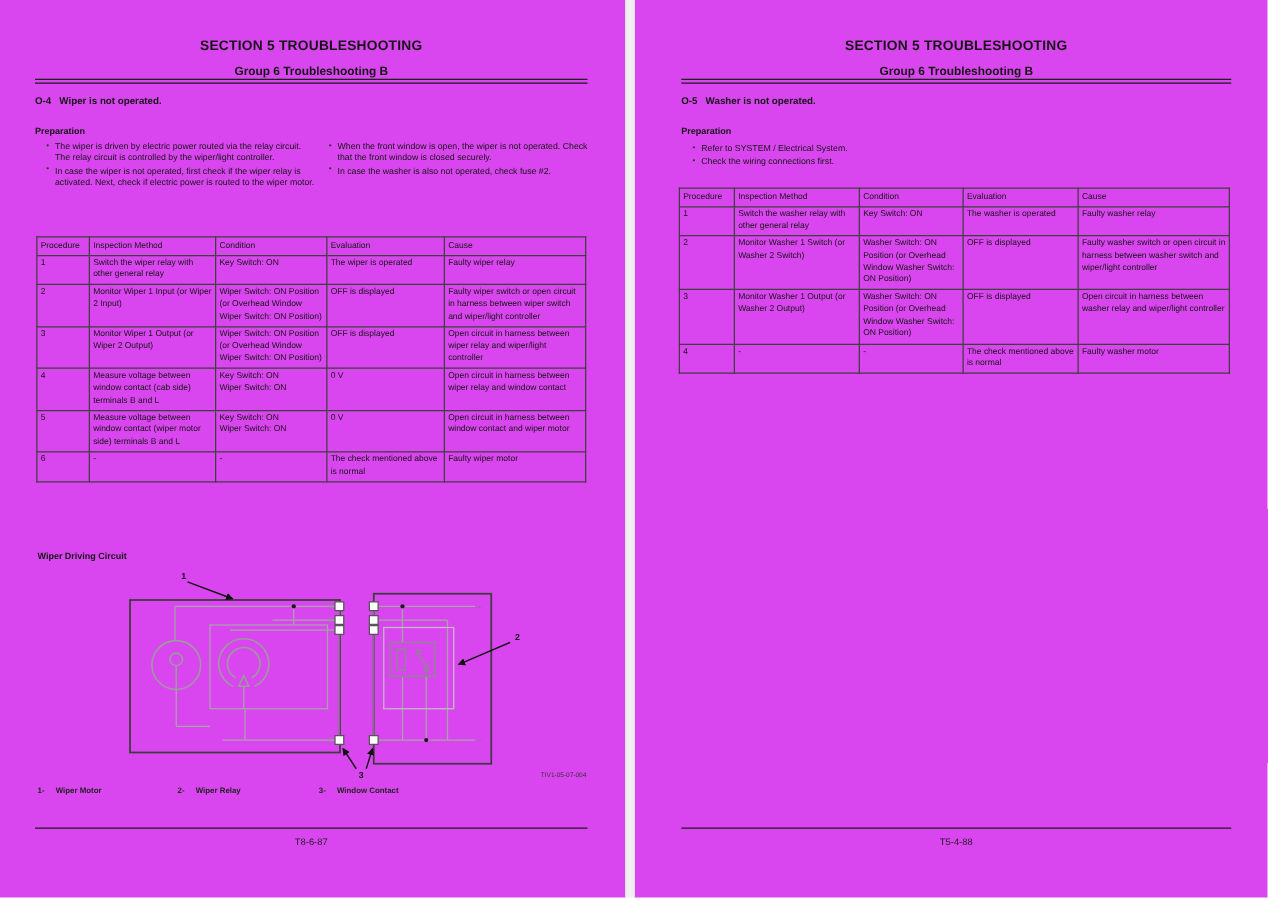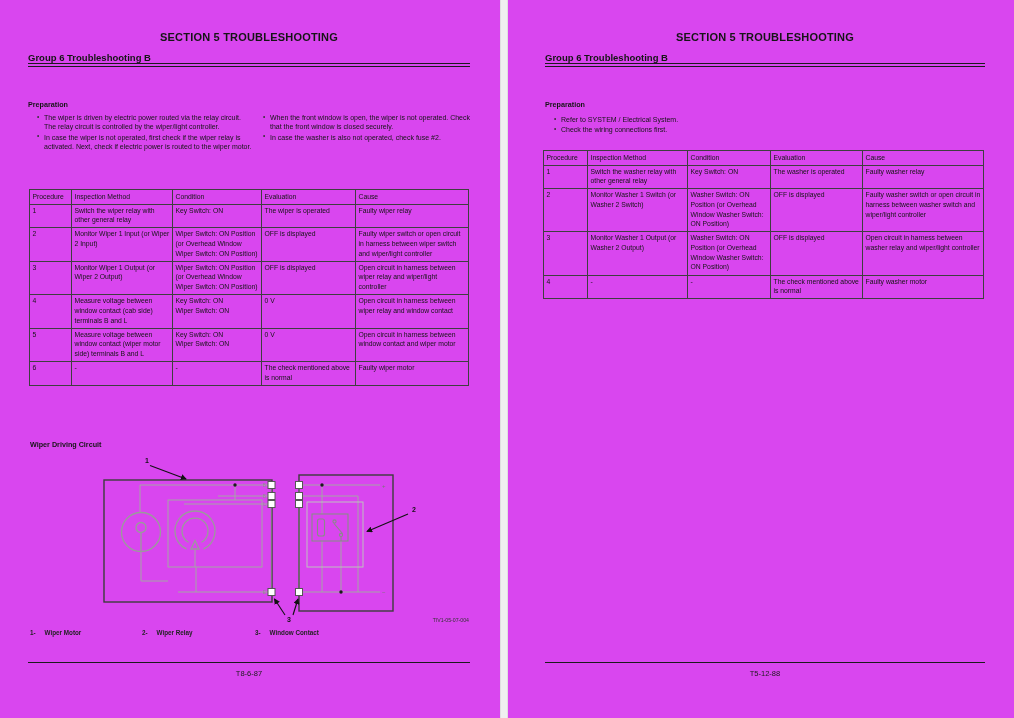--- a/index.html
+++ b/index.html
@@ -3,21 +3,21 @@
 <meta charset="utf-8">
 <style>
   * { box-sizing: border-box; margin: 0; padding: 0; }
   html,body { width:1014px; height:718px; background:#ffffff; font-family:"Liberation Sans", sans-serif; color:#151515; overflow:hidden; }
   .page { position:absolute; top:0; height:718px; background:#d946ef; }
   #page-left  { left:0;   width:500px; --cl:28px; --cw:442px; }
   #page-right { left:508px; width:506px; --cl:37px; --cw:440px; }
   .page-divider { position:absolute; left:500px; top:0; width:8px; height:718px; background:#f0f0f0; border-left:1px solid #e0e0e0; border-right:1px solid #e0e0e0; }
 
   .section-title { position:absolute; top:31px; left:var(--cl); width:var(--cw); text-align:center; font-size:11px; font-weight:bold; letter-spacing:.2px; }
-  .group-title   { position:absolute; top:52px; left:var(--cl); width:var(--cw); font-size:9.5px; font-weight:bold; }
+  .group-title   { position:absolute; top:52px; left:var(--cl); width:var(--cw); text-align:center; font-size:9.5px; font-weight:bold; }
   .double-rule   { position:absolute; top:63px; left:var(--cl); width:var(--cw); height:4px; border-top:1.3px solid #1b1b1b; border-bottom:1.3px solid #1b1b1b; }
   .topic         { position:absolute; top:76px; left:var(--cl); width:var(--cw); font-size:7.8px; font-weight:bold; white-space:pre; }
   .prep-head     { position:absolute; top:100px; left:var(--cl); font-size:7.2px; font-weight:bold; }
 
   ul.prep { position:absolute; list-style:none; }
   ul.prep li { position:relative; padding-left:8px; font-size:7px; line-height:1.35; margin-bottom:1px; }
   ul.prep li:before { content:"\2022"; position:absolute; left:1px; top:-0.5px; font-size:6.5px; color:#333; }
   #page-left .prep-l1 { top:113px; left:36px; width:218px; }
   #page-left .prep-l2 { top:113px; left:262px; width:208px; }
   #page-right .prep-l1 { top:115px; left:45px; width:420px; }
@@ -42,20 +42,21 @@
   .footer-line { position:absolute; top:662px; left:var(--cl); width:var(--cw); border-top:1.3px solid #1b1b1b; }
   .page-num { position:absolute; top:669px; left:var(--cl); width:var(--cw); text-align:center; font-size:7.5px; color:#1b1b1b; }
 </style>
 </head>
 <body>
 
 <div class="page" id="page-left">
   <div class="section-title">SECTION 5 TROUBLESHOOTING</div>
   <div class="group-title">Group 6 Troubleshooting B</div>
   <div class="double-rule"></div>
+  <div class="topic">O-4   Wiper is not operated.</div>
   <div class="prep-head">Preparation</div>
   <ul class="prep prep-l1">
       <li>The wiper is driven by electric power routed via the relay circuit. The relay circuit is controlled by the wiper/light controller.</li>
       <li>In case the wiper is not operated, first check if the wiper relay is activated. Next, check if electric power is routed to the wiper motor.</li>
     </ul>
   <ul class="prep prep-l2">
       <li>When the front window is open, the wiper is not operated. Check that the front window is closed securely.</li>
       <li>In case the washer is also not operated, check fuse #2.</li>
     </ul>
 
@@ -237,20 +238,21 @@
   <div class="footer-line"></div>
   <div class="page-num">T8-6-87</div>
 </div>
 
 <div class="page-divider"></div>
 
 <div class="page" id="page-right">
   <div class="section-title">SECTION 5 TROUBLESHOOTING</div>
   <div class="group-title">Group 6 Troubleshooting B</div>
   <div class="double-rule"></div>
+  <div class="topic">O-5   Washer is not operated.</div>
   <div class="prep-head">Preparation</div>
   <ul class="prep prep-l1">
       <li>Refer to SYSTEM / Electrical System.</li>
       <li>Check the wiring connections first.</li>
     </ul>
 
   <table class="ts-table">
       <colgroup>
         <col style="width: 44px;">
         <col style="width: 100px;">
@@ -293,14 +295,14 @@
           <td>4</td>
           <td>-</td>
           <td>-</td>
           <td>The check mentioned above is normal</td>
           <td>Faulty washer motor</td>
         </tr>
       </tbody>
     </table>
 
   <div class="footer-line"></div>
-  <div class="page-num">T5-12-88</div>
+  <div class="page-num">T5-4-88</div>
 </div>
 
 </body></html>

